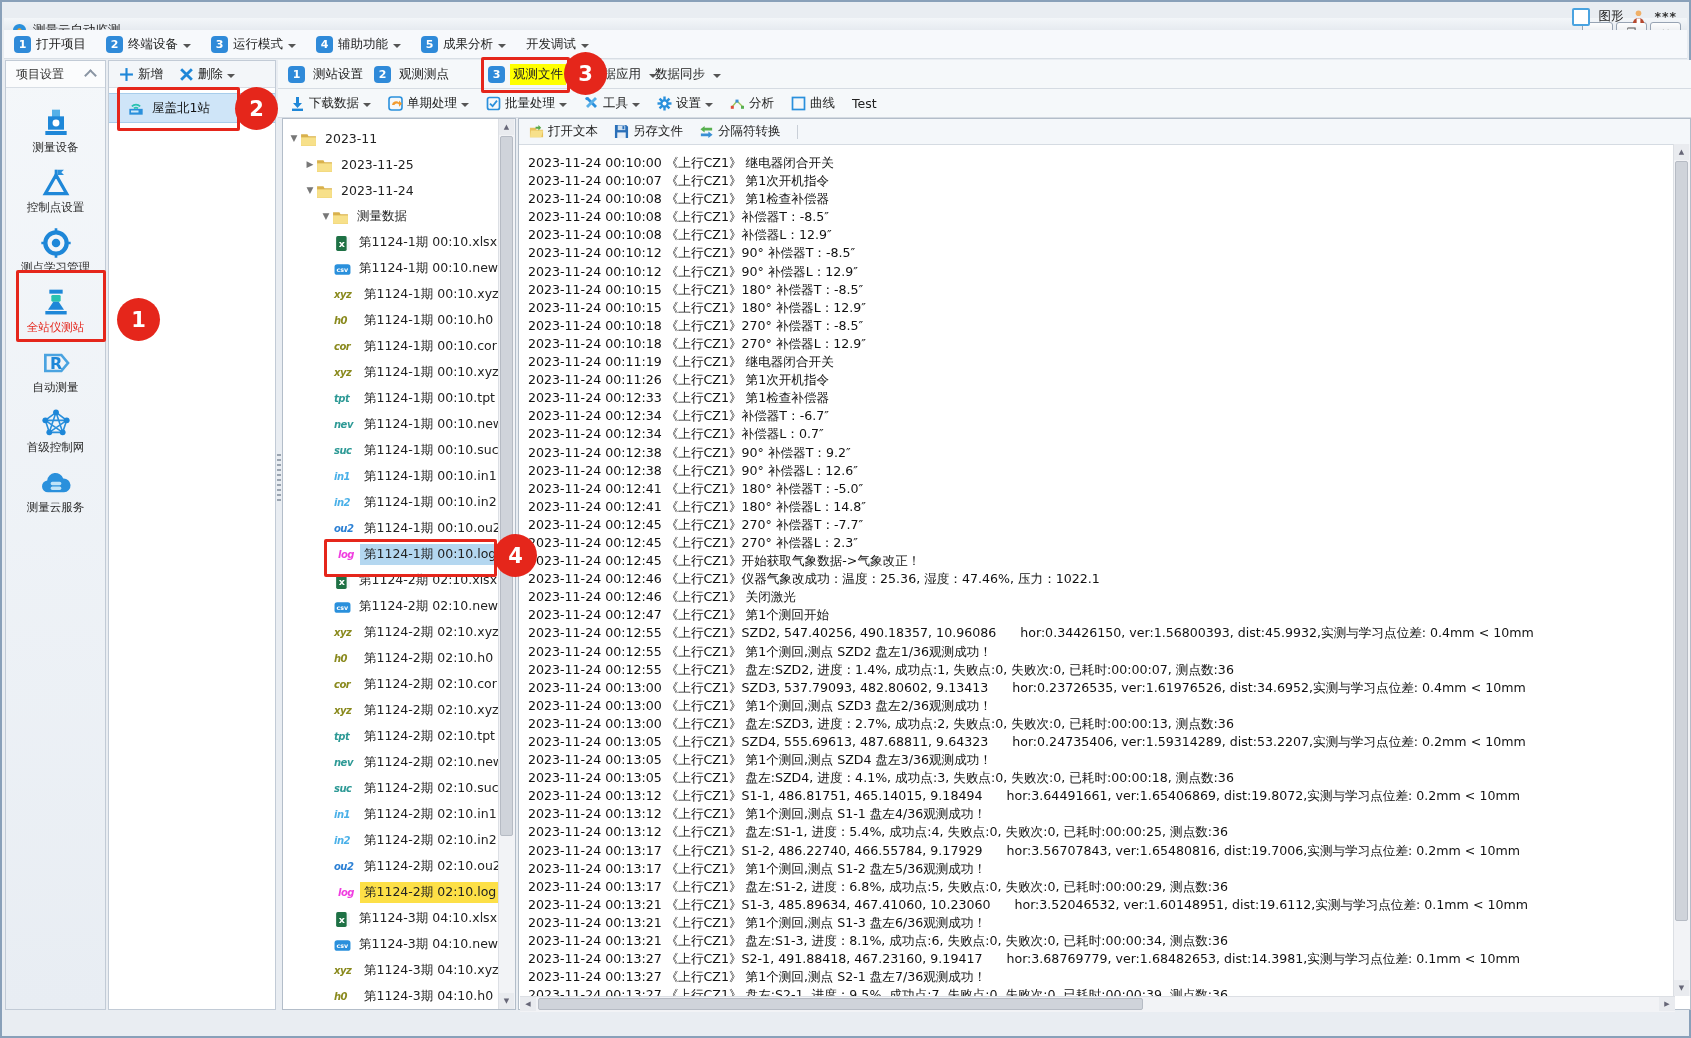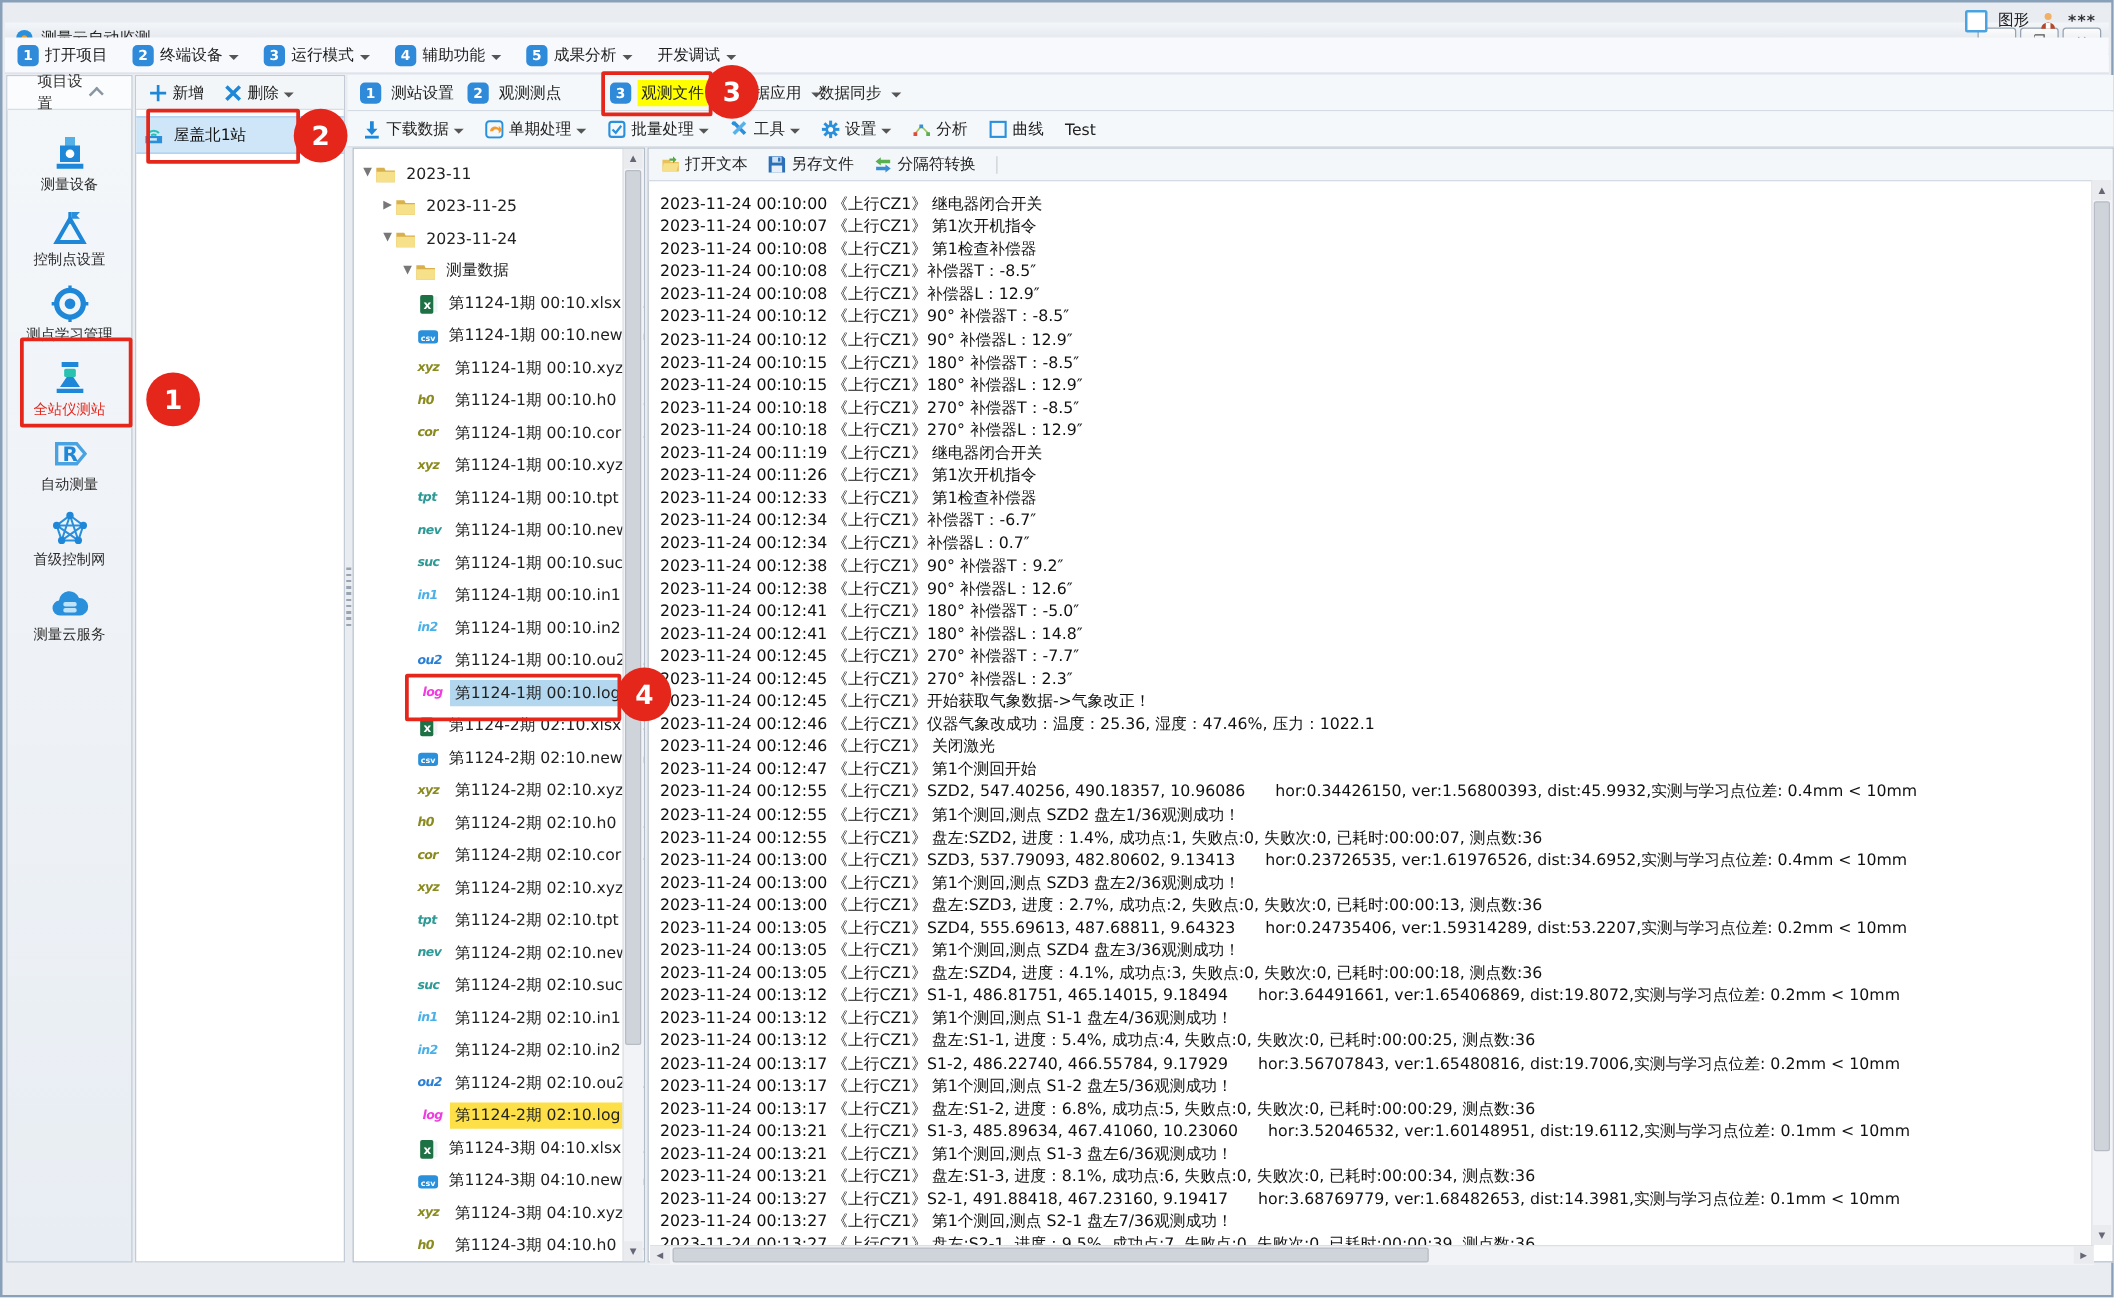--- a/index.html
+++ b/index.html
@@ -13,32 +13,32 @@
   
   .menubar{position:absolute;left:2px;top:28px;right:2px;height:29px;background:#f7f9fc;border-bottom:1px solid #d8dee5;display:flex;align-items:center;padding-left:10px;gap:20px;box-sizing:border-box;}
   .mitem{display:flex;align-items:center;gap:5px;font-size:12.5px;color:#222;}
   .badge{width:17px;height:17px;border-radius:4px;background:#2f8ad9;color:#fff;font-size:11px;font-weight:bold;display:flex;align-items:center;justify-content:center;}
   .arr{width:0;height:0;border:4px solid transparent;border-top-color:#555;margin-top:7px;}
   .menu-right{position:absolute;right:12px;top:0;height:29px;display:flex;align-items:center;gap:8px;font-size:12.5px;color:#222;}
   .chk{width:14px;height:14px;border:2px solid #4aa3e0;border-radius:2px;background:#fff;}
   .stars{font-weight:bold;color:#333;letter-spacing:1px;}
   
   .sidebar{position:absolute;left:3px;top:58px;width:101px;height:950px;background:linear-gradient(#f4f7fa,#e8edf3);border:1px solid #c2cbd6;box-sizing:border-box;}
-  .side-head{height:26px;background:#fbfcfd;border-bottom:1px solid #d8dee5;display:flex;align-items:center;padding:0 24px;font-size:12px;color:#333;justify-content:space-between;}
+  .side-head{height:26px;background:#fbfcfd;border-bottom:1px solid #d8dee5;display:flex;align-items:center;padding:0 10px;font-size:12px;color:#333;justify-content:space-between;}
   .chev{width:7px;height:7px;border-left:2px solid #8a95a3;border-top:2px solid #8a95a3;transform:rotate(45deg);margin-top:3px;}
   .sitems{display:flex;flex-direction:column;align-items:center;padding-top:6px;}
   .sitem{width:100%;height:60px;display:flex;flex-direction:column;align-items:center;justify-content:flex-end;cursor:default;}
   .sitem .icon{width:32px;height:32px;margin-bottom:1px;}
   .sitem .slabel{font-size:11.5px;color:#2b2b2b;line-height:14px;}
   .sitem.active .slabel{color:#e5281e;}
   
   .panel2{position:absolute;left:106px;top:58px;width:168px;height:950px;background:#fff;border:1px solid #c2cbd6;box-sizing:border-box;}
   .p2bar{height:26px;background:#f3f6f9;border-bottom:1px solid #d8dee5;display:flex;align-items:center;gap:16px;padding-left:10px;font-size:12.5px;color:#222;}
   .tbtn{display:flex;align-items:center;gap:4px;}
-  .station-row{margin-top:5px;height:28px;background:#cfe5f8;border-top:1px solid #a8cdeb;border-bottom:1px solid #a8cdeb;display:flex;align-items:center;gap:6px;padding-left:4px;font-size:12.5px;color:#111;}
+  .station-row{margin-top:5px;height:28px;background:#cfe5f8;border-top:1px solid #a8cdeb;border-bottom:1px solid #a8cdeb;display:flex;align-items:center;gap:6px;padding-left:17px;font-size:12.5px;color:#111;}
   .station-row .icon{width:20px;height:20px;}
   
   .tabbar{position:absolute;left:276px;top:58px;width:1413px;height:29px;background:#f5f8fa;border-bottom:1px solid #d5dbe2;box-sizing:border-box;}
   .tab{position:absolute;top:3px;height:23px;display:flex;align-items:center;gap:5px;font-size:12.5px;color:#222;}
   .tab .tlabel{padding:2px 3px;}
   .tab.active .tlabel{background:#ffff00;}
   .toolbar2{position:absolute;left:276px;top:87px;width:1616px;height:29px;background:#f5f8fa;border-bottom:1px solid #d5dbe2;display:flex;align-items:center;gap:17px;padding-left:12px;box-sizing:border-box;font-size:12.5px;color:#222;}
   .titem{display:flex;align-items:center;gap:4px;}
   .icon14{width:15px;height:15px;display:inline-block;}
   

